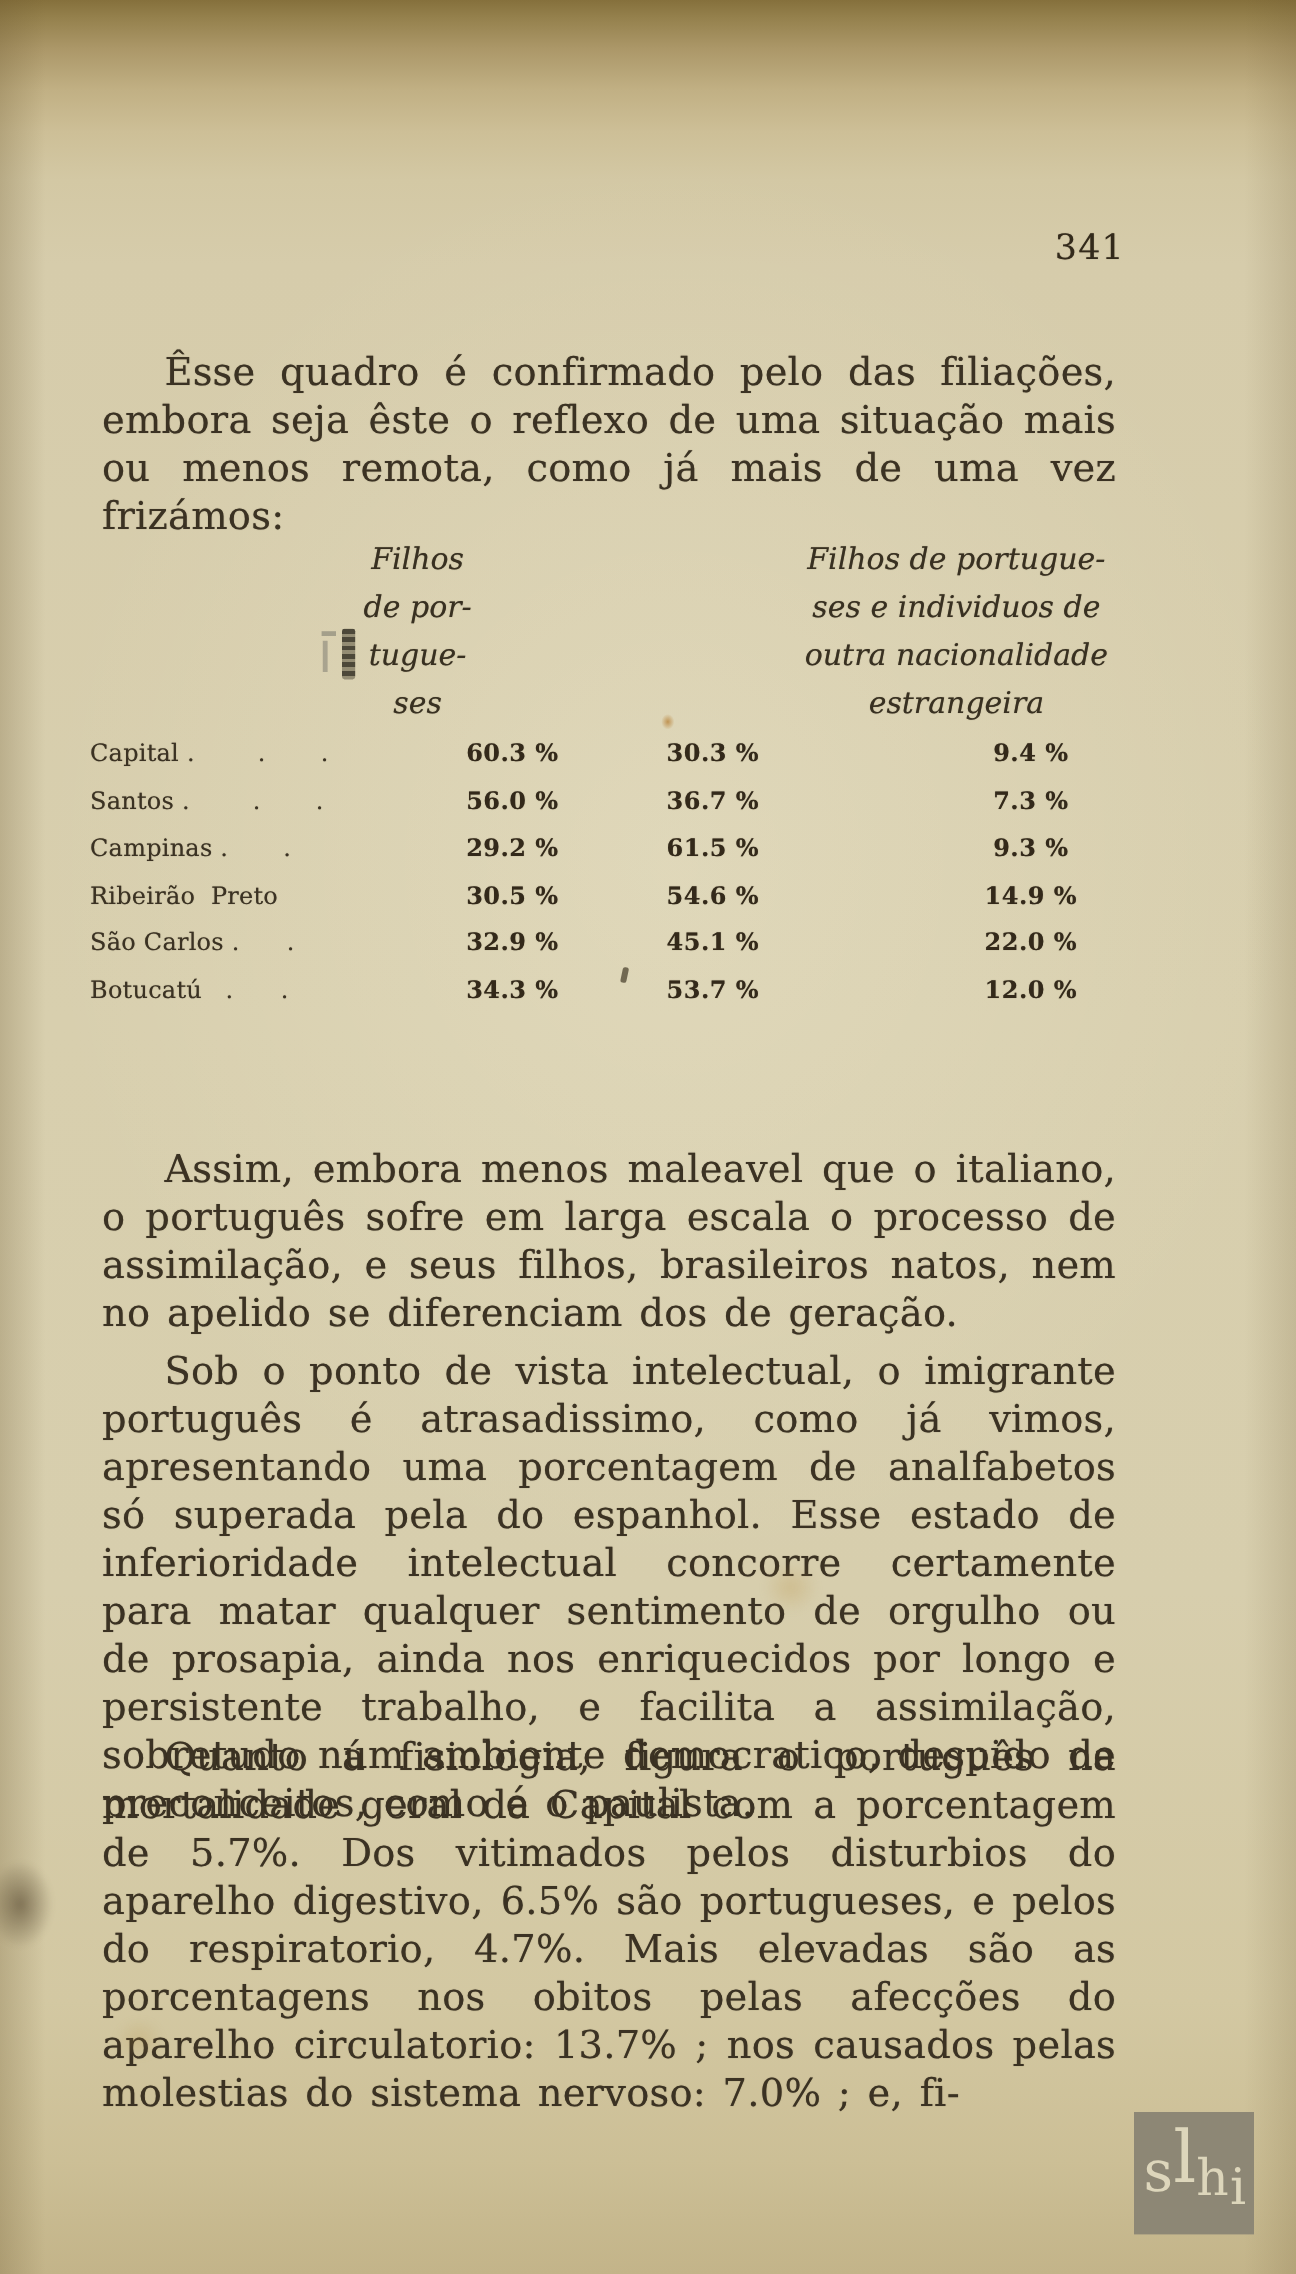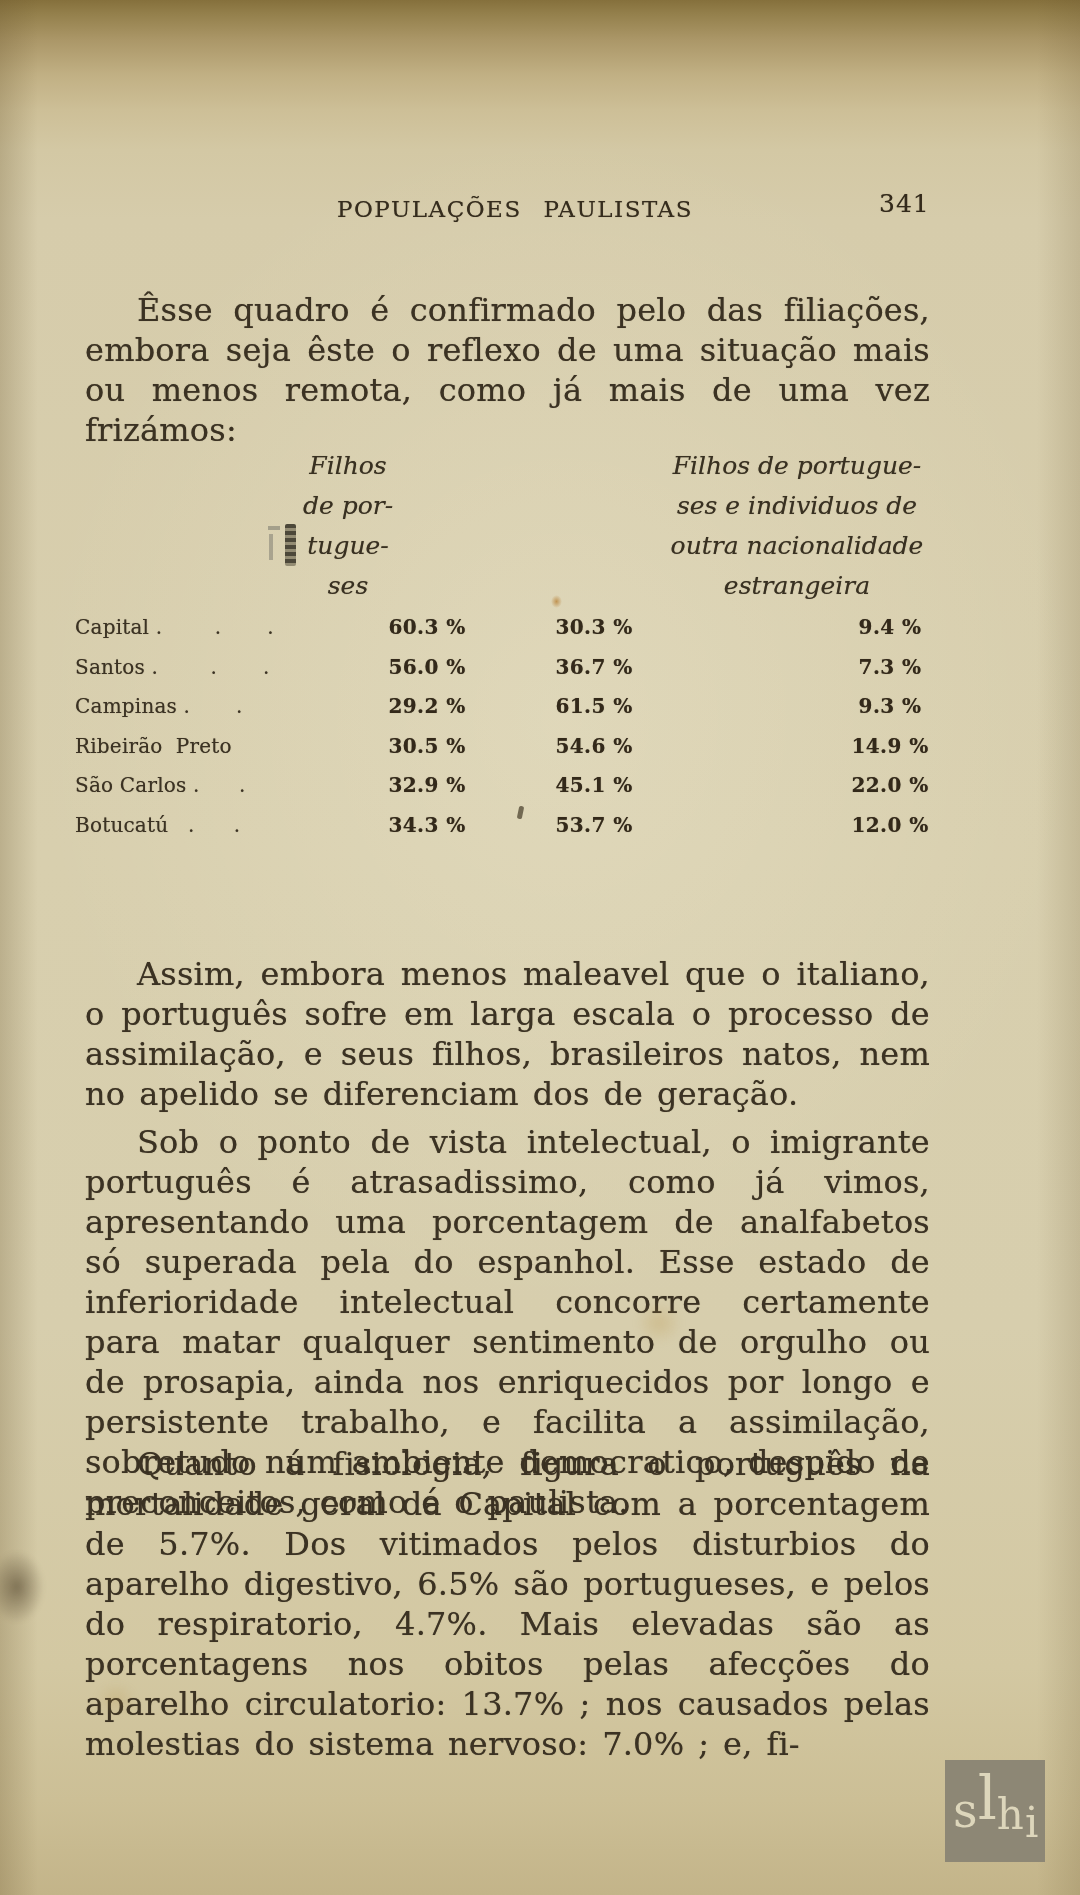--- a/index.html
+++ b/index.html
@@ -20,21 +20,21 @@
   .ink{ text-shadow:0 0 .7px rgba(46,37,20,.55); }
 
   
   .running-title{
     position:absolute; left:337px; top:196px;
     font-size:23px; letter-spacing:1.5px; word-spacing:13px;
     color:#352c1d;
   }
   .page-number{
     position:absolute; left:879px; top:189px;
-    font-size:25px; letter-spacing:1px; color:#332a1b;
+    font-size:29px; letter-spacing:1px; color:#332a1b;
   }
 
   
   .para{
     position:absolute; left:85px; width:845px;
     font-size:32px; line-height:40px;
     text-align:justify; text-indent:52px;
     letter-spacing:.2px; word-spacing:3.5px;
     color:#3b3223;
   }
@@ -60,21 +60,21 @@
   .row-label{
     position:absolute; left:75px; white-space:pre;
     letter-spacing:.2px; color:#3b3223;
   }
   .val{
     position:absolute; text-align:center; font-weight:bold;
     letter-spacing:.4px; color:#33291a;
   }
   .val-1{ left:363px; width:128px; }
   .val-2{ left:530px; width:128px; }
-  .val-3{ left:828px; width:124px; }
+  .val-3{ left:797px; width:124px; }
 
   
   .artifact{ position:absolute; pointer-events:none; }
   #pencil-mark{ left:268px; top:522px; width:34px; height:48px; }
   #pencil-mark .bar-light-h{ position:absolute; left:0; top:4px; width:12px; height:4px; background:rgba(120,118,108,.55); }
   #pencil-mark .bar-light-v{ position:absolute; left:1px; top:12px; width:4px; height:26px; background:rgba(120,118,108,.5); }
   #pencil-mark .blob-dark{
     position:absolute; left:17px; top:2px; width:11px; height:42px;
     background:repeating-linear-gradient(180deg, rgba(52,48,36,.85) 0 4px, rgba(90,84,64,.55) 4px 7px);
     border-radius:2px;
@@ -100,21 +100,20 @@
   .wm-s{ left:8px;  top:26px; font-size:48px; }
   .wm-l{ left:8px;  top:8px;  font-size:60px; }
   .wm-h{ left:8px;  top:34px; font-size:42px; }
   .wm-i{ left:9px;  top:42px; font-size:42px; }
 </style>
 </head>
 <body>
 
 <div class="page">
 
-  <div class="running-title ink">POPULAÇÕES PAULISTAS</div>
   <div class="page-number ink">341</div>
 
   <p class="para ink" id="para-intro">Êsse quadro é confirmado pelo das filiações, embora seja êste o reflexo de uma situação mais ou menos remota, como já mais de uma vez frizámos:</p>
 
   <div class="tbl-headers">
     <div class="tbl-col-header ink" id="col-header-1">Filhos
 de por-
 tugue-
 ses</div>
     <div class="tbl-col-header ink" id="col-header-3">Filhos de portugue-

